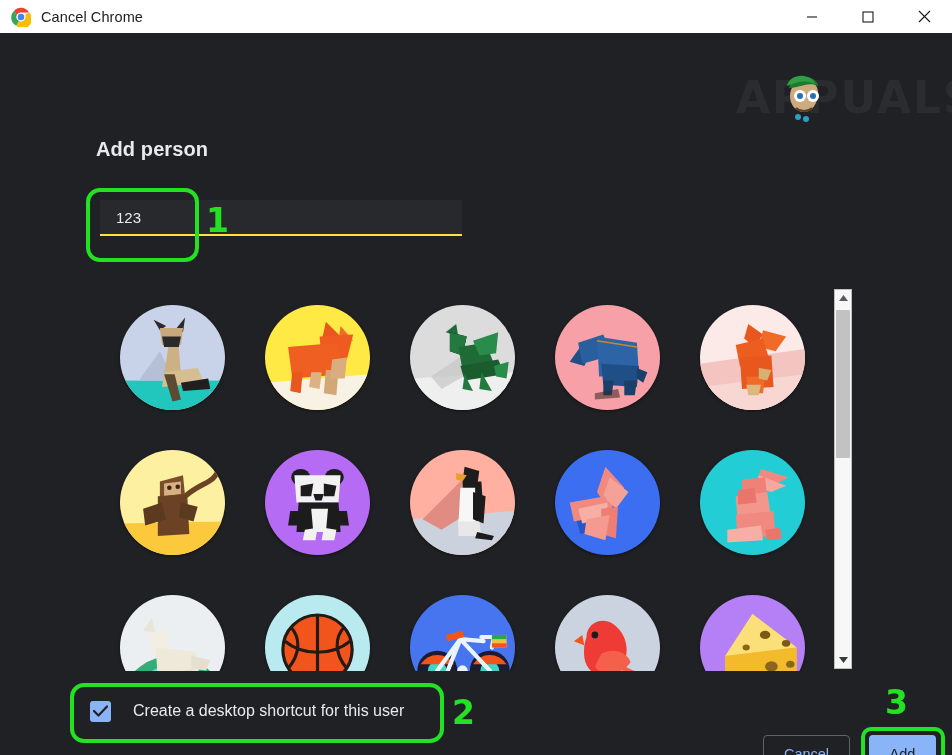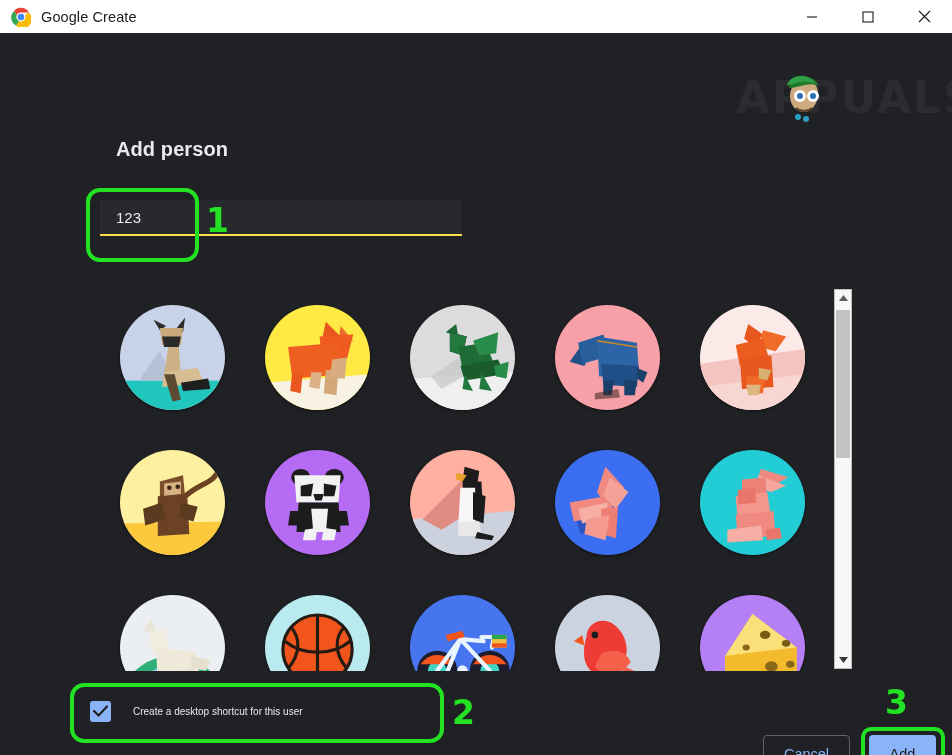--- a/index.html
+++ b/index.html
@@ -53,21 +53,21 @@
   #watermark-appuals .wm-text {
     font-size: 44px; font-weight: bold;
     color: #2b2c2f;
     letter-spacing: 2px;
     font-family: "DejaVu Sans", sans-serif;
   }
   #wm-face { position: absolute; left: 40px; top: 4px; }
 
   
   #heading {
-    position: absolute; left: 116px; top: 105px;
+    position: absolute; left: 96px; top: 105px;
     font-size: 20px; font-weight: bold;
     color: #e8eaed;
     letter-spacing: .1px;
   }
 
   
   #name-field-wrap {
     position: absolute; left: 100px; top: 167px;
     width: 362px; height: 38px;
   }
@@ -138,21 +138,21 @@
   }
   #checkbox {
     width: 21px; height: 21px;
     background: #8ab4f8;
     border-radius: 3px;
     display: flex; align-items: center; justify-content: center;
   }
   #checkbox svg { display: block; }
   #checkbox-label {
     margin-left: 22px;
-    font-size: 10px;
+    font-size: 16px;
     color: #e8eaed;
     white-space: nowrap;
   }
 
   
   #cancel-button {
     position: absolute; left: 763px; top: 702px;
     width: 87px; height: 38px;
     border: 1px solid #5f6368;
     border-radius: 4px;
@@ -205,21 +205,21 @@
   <span id="chrome-logo">
     <svg viewBox="0 0 48 48" width="20" height="20" aria-hidden="true">
       <circle cx="24" cy="24" r="22" fill="#f1f1f1"></circle>
       <path d="M24 2a22 22 0 0 1 19.05 11H24a11 11 0 0 0-10.2 6.9L7.2 9.4A21.95 21.95 0 0 1 24 2z" fill="#ea4335"></path>
       <path d="M7.2 9.4l6.6 10.5A11 11 0 0 0 19.4 33.7L12.8 45A22 22 0 0 1 7.2 9.4z" fill="#34a853"></path>
       <path d="M43.05 13A22 22 0 0 1 12.8 45l6.6-11.3a11 11 0 0 0 14.3-14.6L43.05 13z" fill="#fbbc05"></path>
       <circle cx="24" cy="24" r="10.5" fill="#fff"></circle>
       <circle cx="24" cy="24" r="8" fill="#4285f4"></circle>
     </svg>
   </span>
-  <span id="app-title">Google Create</span>
+  <span id="app-title">Cancel Chrome</span>
 
   <div class="wincontrols">
     <div class="winbtn">
       <svg width="12" height="12" viewBox="0 0 12 12">
           <path d="M1 6h10" stroke="#1a1a1a" stroke-width="1.1"></path>
         </svg>
     </div>
     <div class="winbtn">
       <svg width="12" height="12" viewBox="0 0 12 12">
           <rect x="1" y="1" width="10" height="10" fill="none" stroke="#1a1a1a" stroke-width="1.1"></rect>

